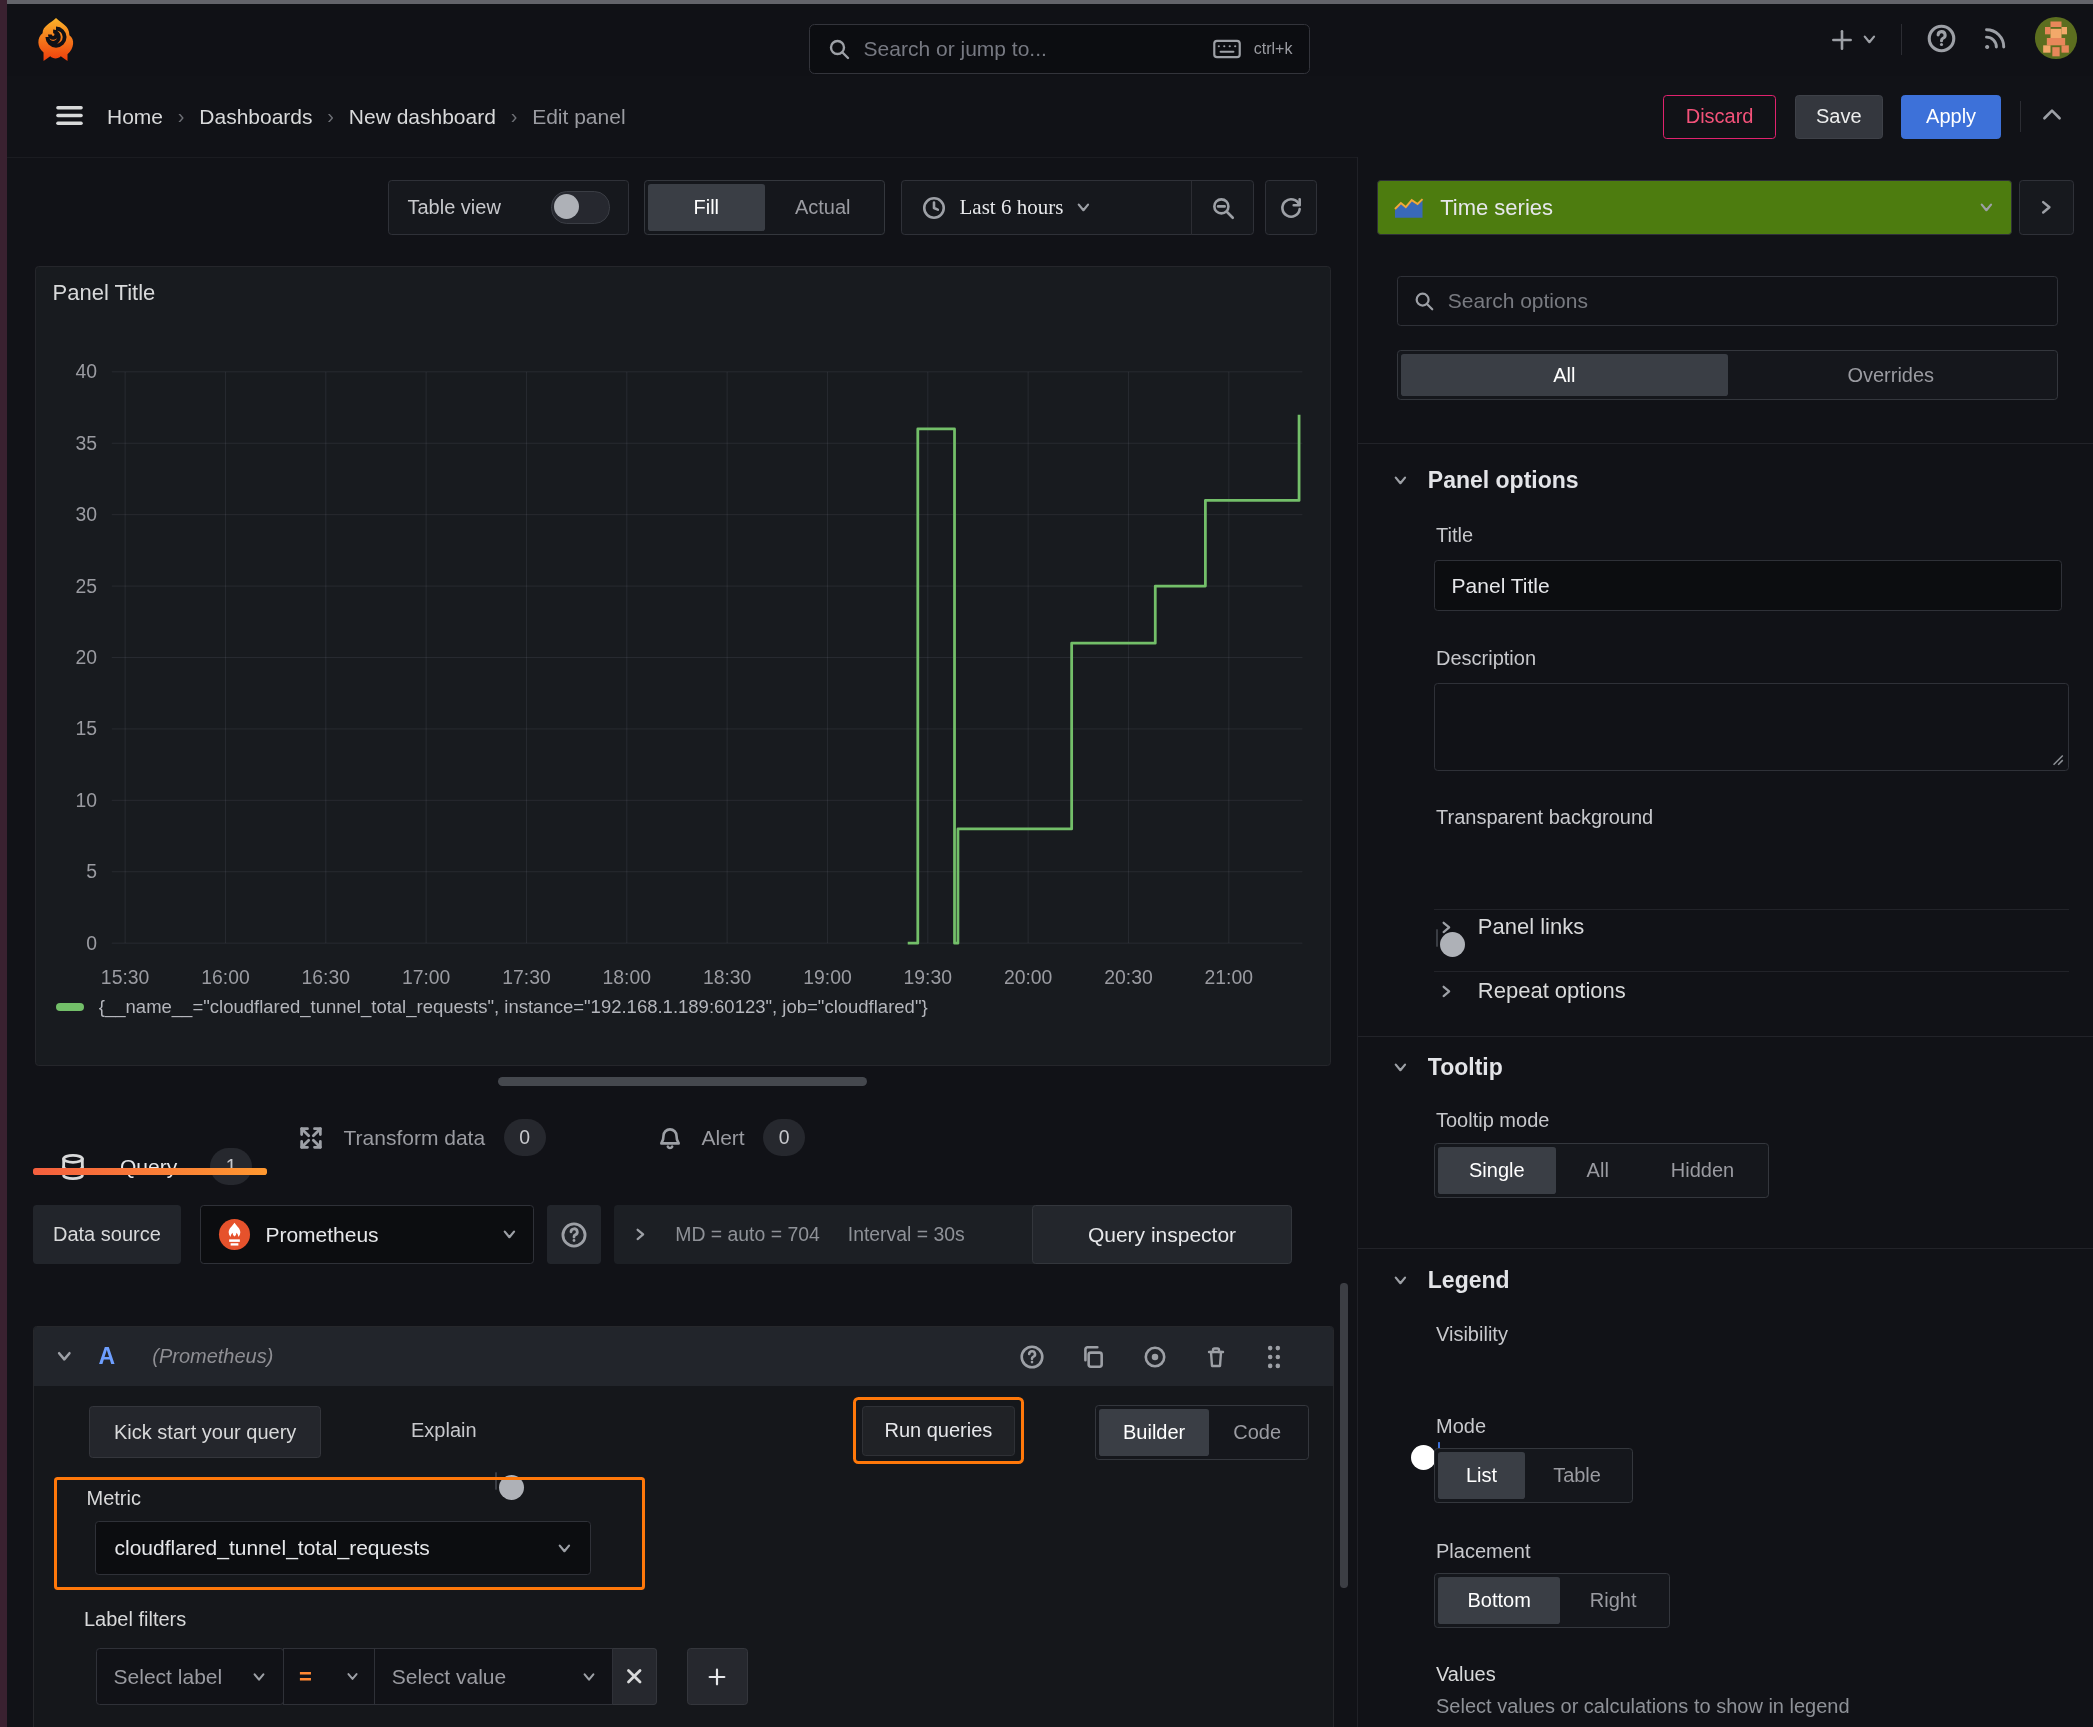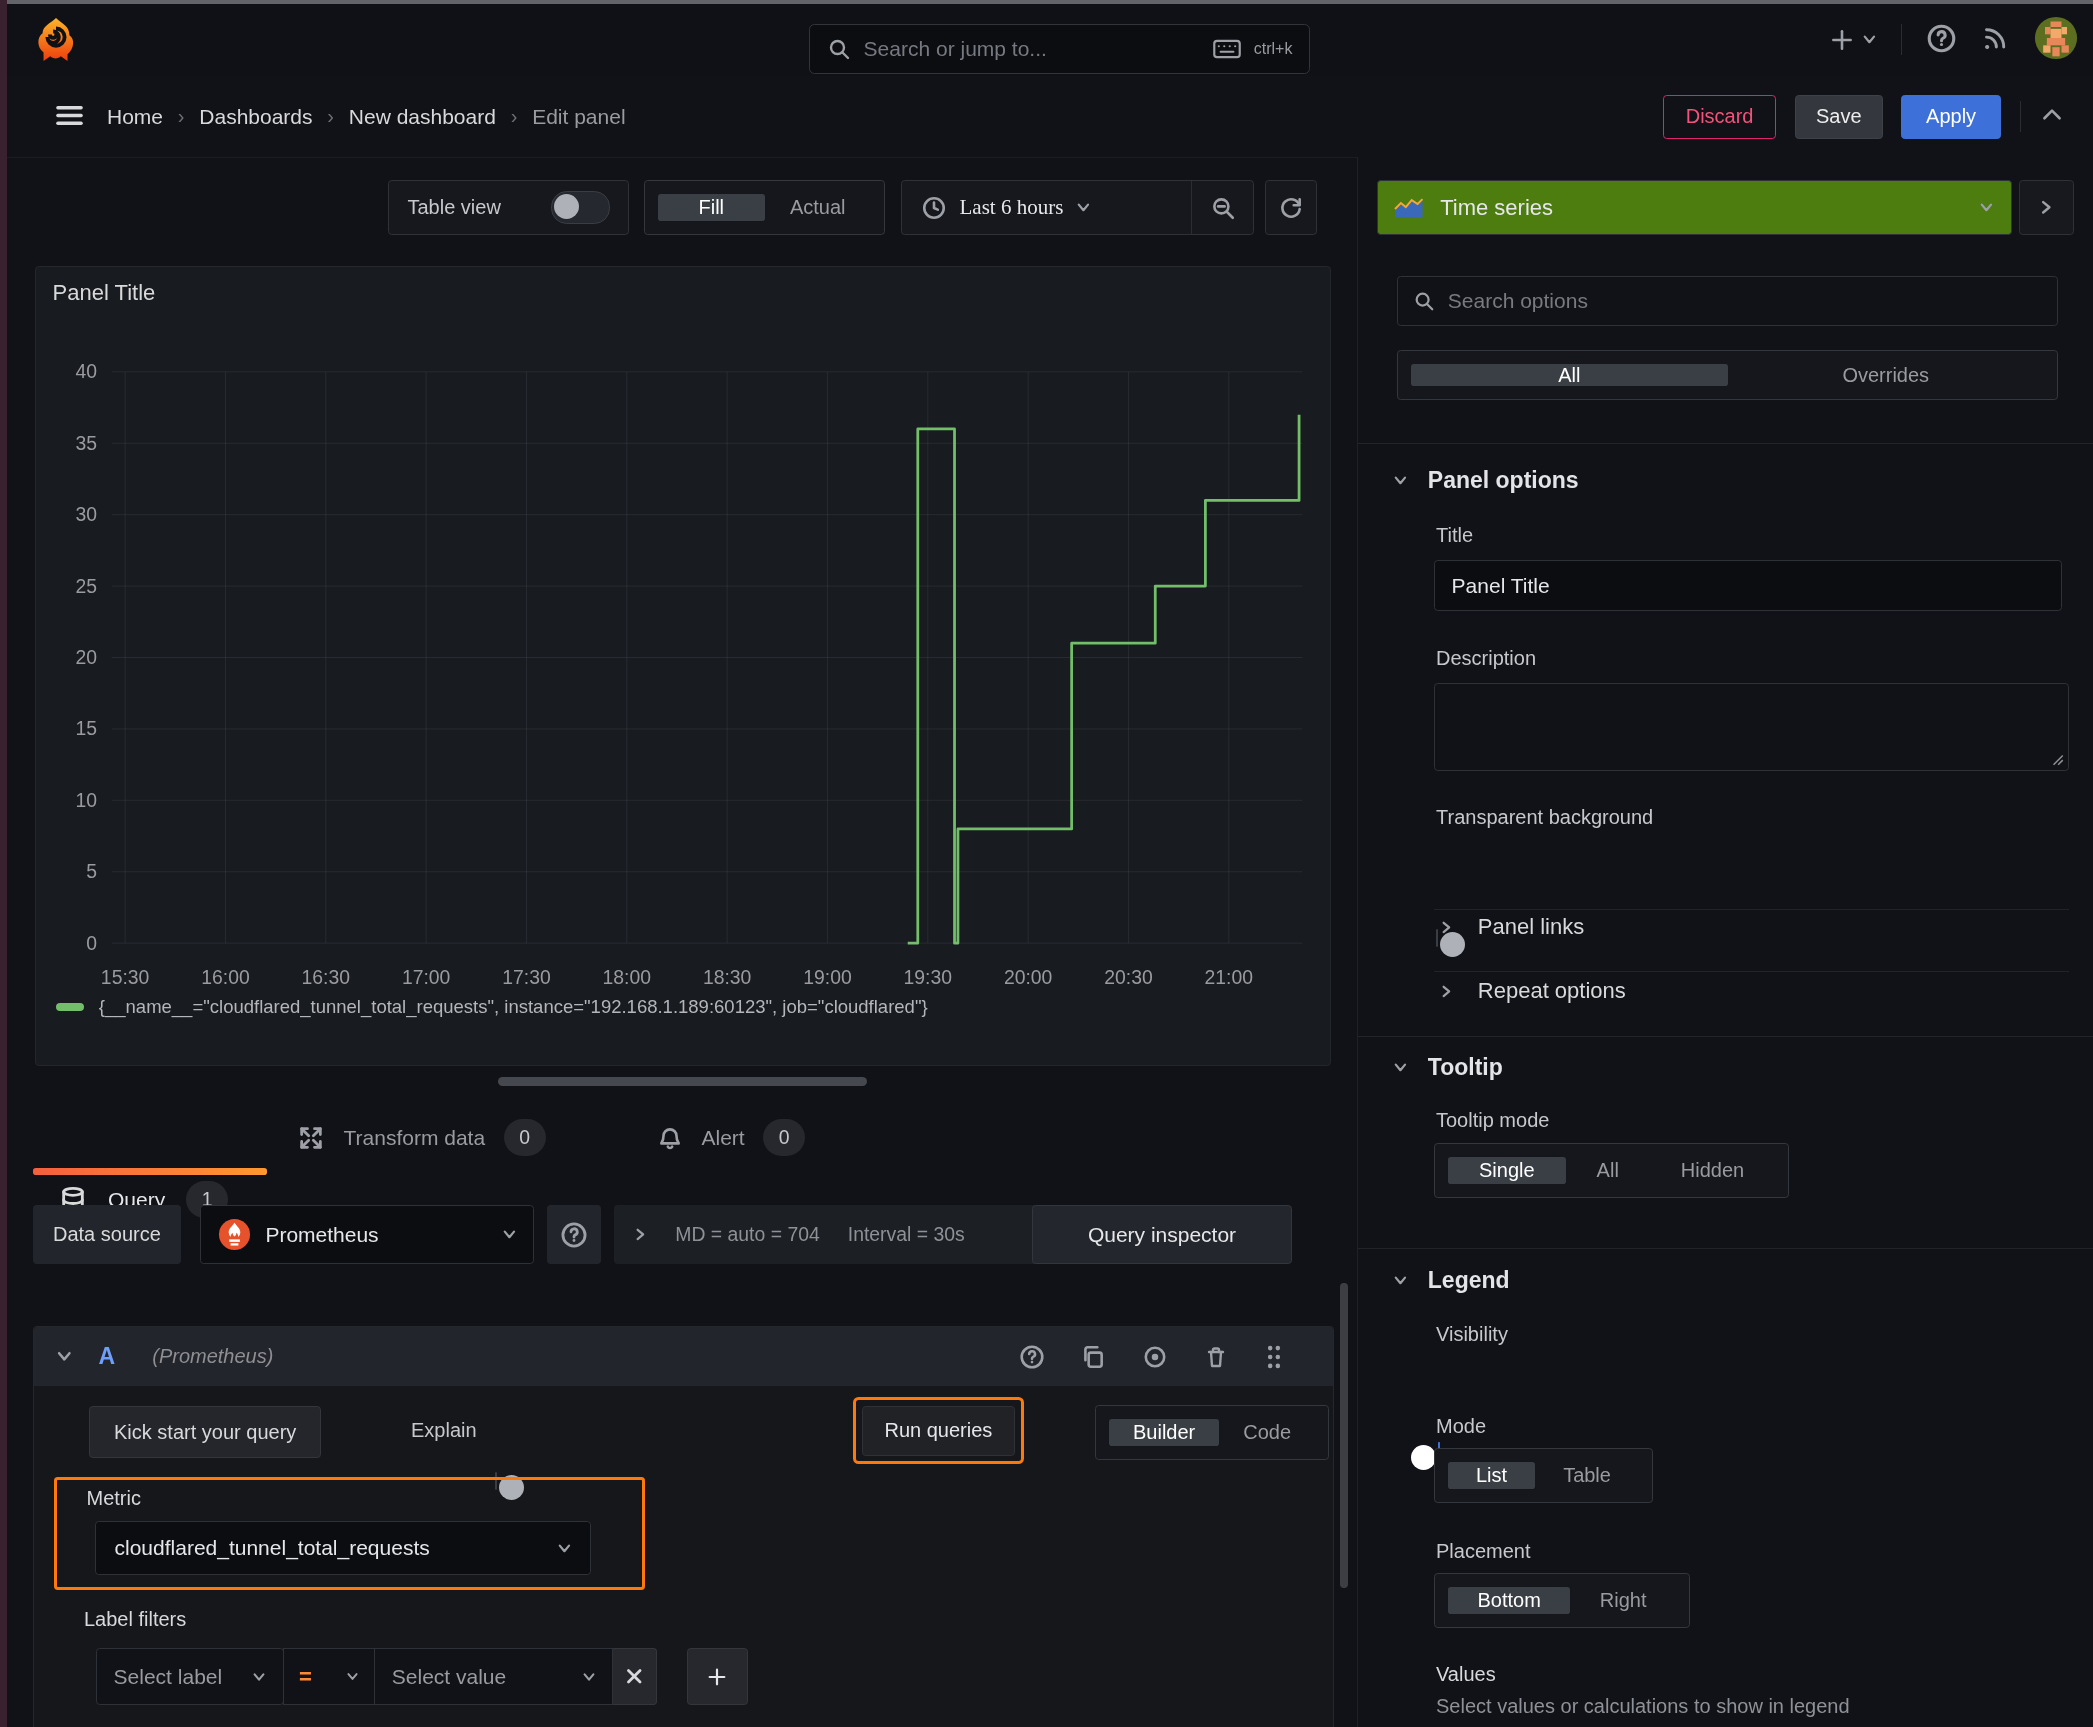--- a/index.html
+++ b/index.html
@@ -29,21 +29,21 @@
   .btn{display:inline-flex;align-items:center;justify-content:center;border-radius:3.7px;font-size:20px;height:44px;box-sizing:border-box;}
   .btn-red{border:0.9px solid #e0226e;color:#f4527a;background:transparent;padding:0 22px;}
   .btn-gray{background:#34373e;border:0.9px solid #3e4148;color:#eceded;padding:0 20px;}
   .btn-blue{background:#3d71d9;border:0.9px solid #3d71d9;color:#fff;padding:0 24px;}
   
   .tbox{border:0.9px solid #2f3138;background:#16181d;border-radius:3.7px;height:55px;box-sizing:border-box;display:flex;align-items:center;}
   .toggle{width:57px;height:31px;border-radius:15.7px;background:#26282f;border:0.9px solid #3a3d44;position:relative;flex:0 0 auto;}
   .toggle .knob{position:absolute;top:1.8px;left:2.8px;width:25px;height:25px;border-radius:50%;background:#aeb1b7;}
   .toggle.on{background:#3d71d9;border-color:#3d71d9;}
   .toggle.on .knob{left:auto;right:2.8px;background:#fff;}
-  .seg{display:flex;align-items:stretch;border:0.9px solid #34373d;border-radius:3.7px;background:#15171c;padding:13px;box-sizing:border-box;}
+  .seg{display:flex;align-items:stretch;border:0.9px solid #34373d;border-radius:3.7px;background:#15171c;padding:3px;box-sizing:border-box;}
   .seg .opt{display:flex;align-items:center;justify-content:center;color:#9a9ba1;font-size:20px;border-radius:2.8px;padding:0 24px;}
   .seg .opt.sel{background:#3a3e45;color:#ffffff;}
   
   #panel{left:35px;top:266px;width:1296px;height:800px;background:#181b1f;border:0.9px solid #25262b;border-radius:3.7px;box-sizing:border-box;}
   #panel-title{left:16.6px;top:13px;font-size:22px;color:#d8d9da;font-weight:500;}
   #legendrow{left:20px;top:729px;gap:14.8px;}
   #legend-marker{width:28px;height:8.3px;border-radius:4.6px;background:#73bf69;}
   #legend-label{font-size:18.5px;color:#b4b6bc;}
   
   .tab-label{font-size:21px;}
@@ -267,21 +267,21 @@
         <path d="M944.4 673.0 L955.3 673.0 L955.3 115.9 L995.1 115.9 L995.1 673.0 L998.8 673.0 L998.8 549.2 L1122.0 549.2 L1122.0 348.0 L1212.6 348.0 L1212.6 286.1 L1266.9 286.1 L1266.9 193.3 L1368.4 193.3 L1368.4 100.4" stroke="#73bf69" stroke-width="3" fill="none" stroke-linejoin="round"></path>
       </svg>
     <div class="abs row" id="legendrow">
       <span id="legend-marker" style="background: rgb(115, 191, 105);"></span>
       <span id="legend-label">{__name__="cloudflared_tunnel_total_requests", instance="192.168.1.189:60123", job="cloudflared"}</span>
     </div>
   </div>
 
   <div class="abs" style="left:498px;top:1077px;width:369px;height:9.2px;border-radius:4.6px;background:#45484e;"></div>
 
-  <div class="abs row" style="left:59px;top:1181px;gap:21px;">
+  <div class="abs row" style="left:59px;top:1148px;gap:33px;">
     <svg class="ic" width="28" height="28" viewBox="0 0 24 24" style="stroke:#d8d9da;">
         <ellipse cx="12" cy="5" rx="8" ry="3"></ellipse>
         <path d="M4 5 v7 c0 1.7 3.6 3 8 3 s8 -1.3 8 -3 V5"></path>
         <path d="M4 12 v7 c0 1.7 3.6 3 8 3 s8 -1.3 8 -3 v-7"></path>
       </svg>
     <span class="tab-label" style="color:#e6e7ea;">Query</span>
     <span class="badge">1</span>
   </div>
   <div class="abs" id="tab-underline"></div>
   <div class="abs row" style="left:297px;top:1119px;gap:18.5px;color:#9a9ba1;">

